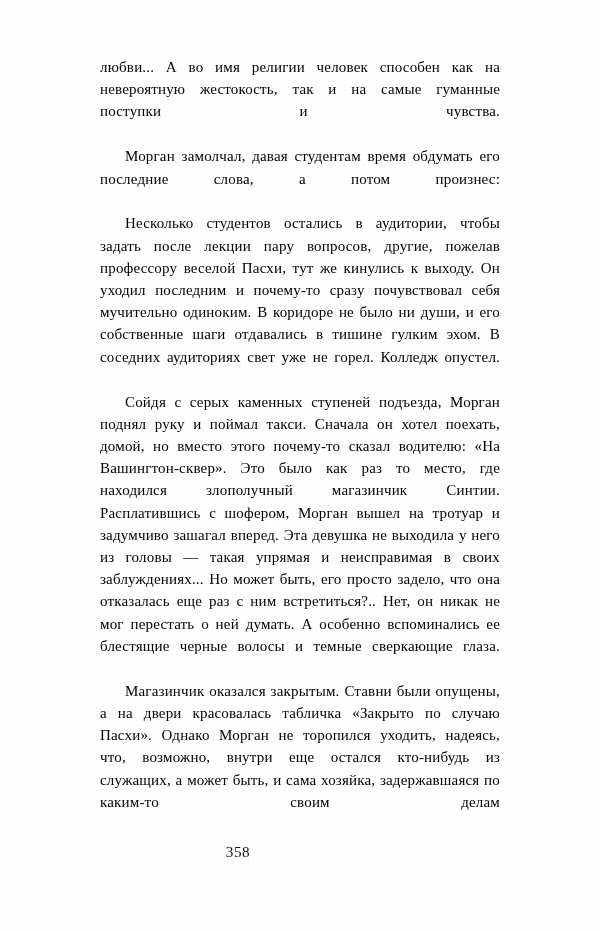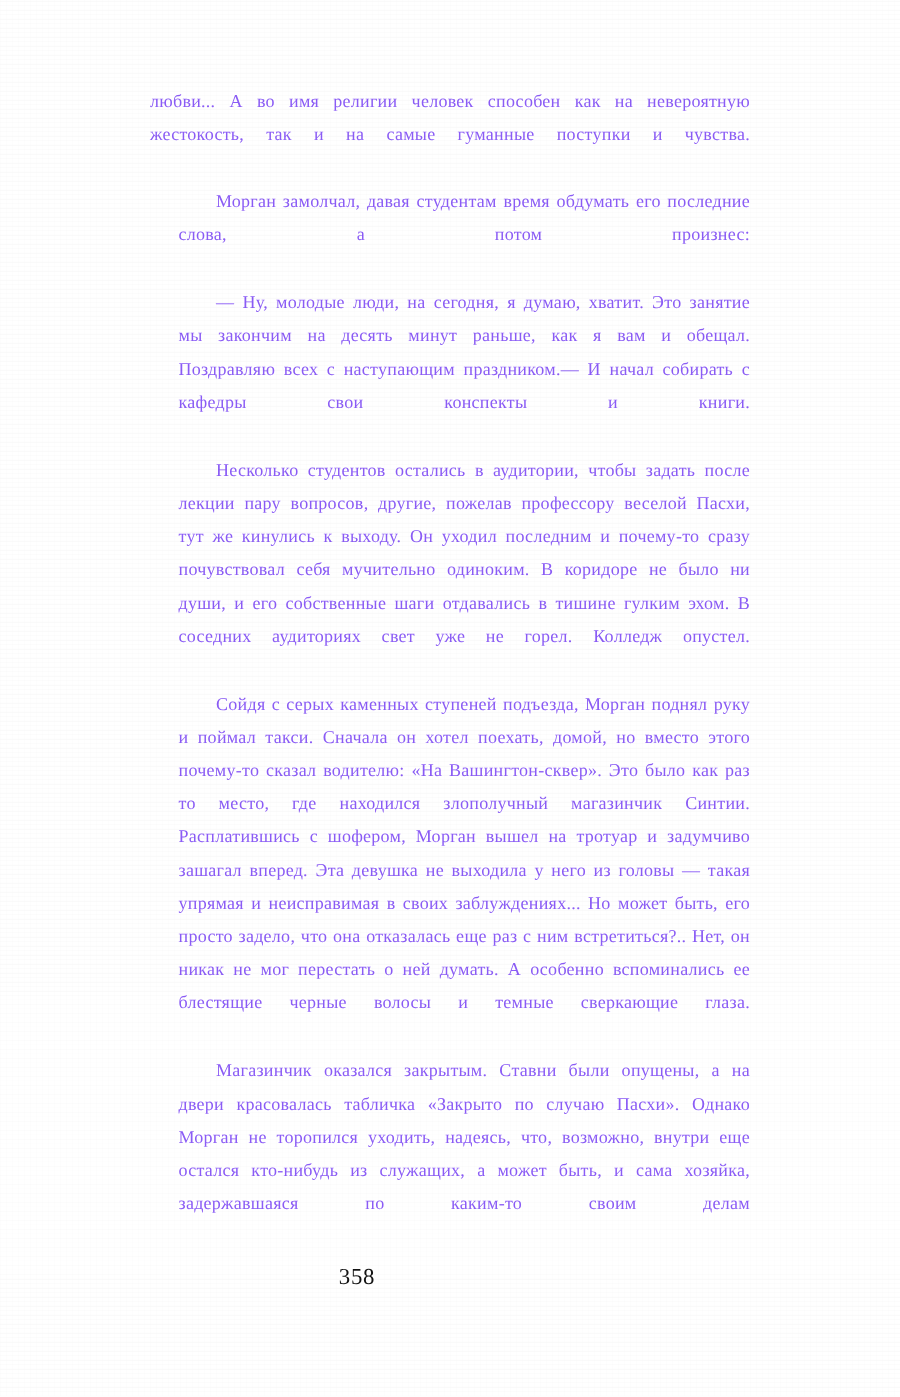--- a/index.html
+++ b/index.html
@@ -29,35 +29,34 @@
     position: absolute;
     left: 100px;
     top: 56px;
     width: 400px;
   }
 
   .para {
     margin: 0;
     text-align: justify;
     text-justify: inter-word;
-    font-size: 12px;
+    font-size: 15px;
     line-height: 22.2px;
     letter-spacing: 0.18px;
     word-spacing: 0.6px;
-    color: #8b5cf6;
+    color: #000000;
     hyphens: manual;
   }
 
   .para + .para {
     margin-top: 0.5px;
   }
 
   .para.indent {
     text-indent: 25px;
-    margin-left: 19px;
   }
 
   
   .para::after {
     content: "";
     display: inline-block;
     width: 100%;
   }
 
   .page-number {
@@ -84,21 +83,20 @@
   }
 </style>
 </head>
 <body>
 
 <div class="page">
 
   <div class="text-block">
     <p class="para">любви... А во имя религии человек способен как на невероятную жестокость, так и на самые гуманные поступки и чувства.</p>
     <p class="para indent">Морган замолчал, давая студентам время обдумать его последние слова, а потом произнес:</p>
-    <p class="para indent">— Ну, молодые люди, на сегодня, я думаю, хватит. Это занятие мы закончим на десять минут раньше, как я вам и обещал. Поздравляю всех с наступающим праздником.— И начал собирать с кафедры свои конспекты и книги.</p>
     <p class="para indent">Несколько студентов остались в аудитории, чтобы задать после лекции пару вопросов, другие, пожелав профессору веселой Пасхи, тут же кинулись к выходу. Он уходил последним и почему-то сразу почувствовал себя мучительно одиноким. В коридоре не было ни души, и его собственные шаги отдавались в тишине гулким эхом. В соседних аудиториях свет уже не горел. Колледж опустел.</p>
     <p class="para indent">Сойдя с серых каменных ступеней подъезда, Морган поднял руку и поймал такси. Сначала он хотел поехать, домой, но вместо этого почему-то сказал водителю: «На Вашингтон-сквер». Это было как раз то место, где находился злополучный магазинчик Синтии. Расплатившись с шофером, Морган вышел на тротуар и задумчиво зашагал вперед. Эта девушка не выходила у него из головы — такая упрямая и неисправимая в своих заблуждениях... Но может быть, его просто задело, что она отказалась еще раз с ним встретиться?.. Нет, он никак не мог перестать о ней думать. А особенно вспоминались ее блестящие черные волосы и темные сверкающие глаза.</p>
     <p class="para indent">Магазинчик оказался закрытым. Ставни были опущены, а на двери красовалась табличка «Закрыто по случаю Пасхи». Однако Морган не торопился уходить, надеясь, что, возможно, внутри еще остался кто-нибудь из служащих, а может быть, и сама хозяйка, задержавшаяся по каким-то своим делам</p>
 
   </div>
 
   <div class="page-number">358</div>
 
   <div class="grain"></div>
 </div>

